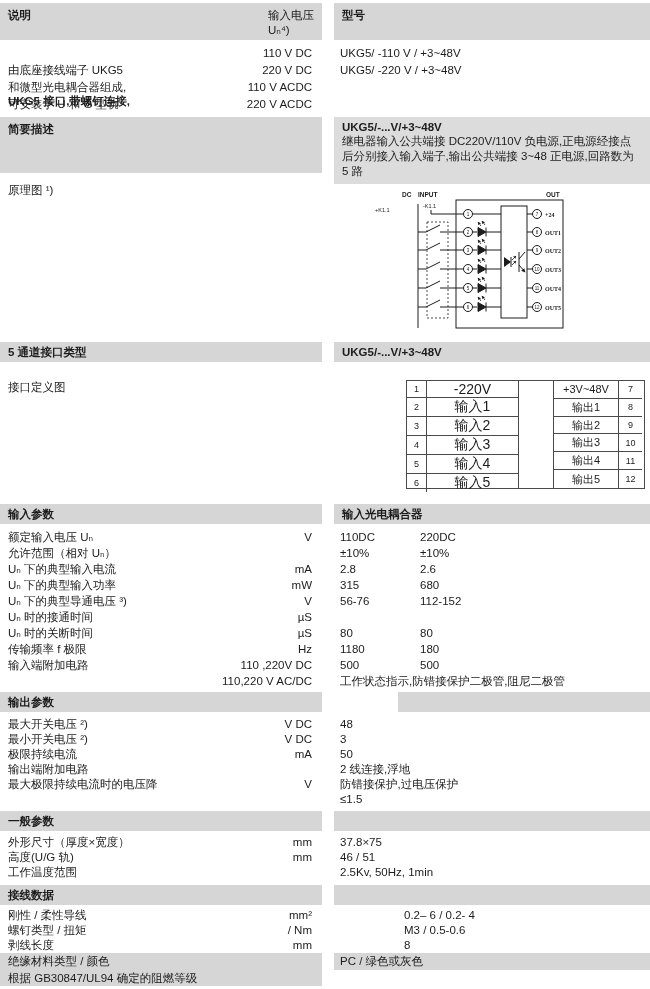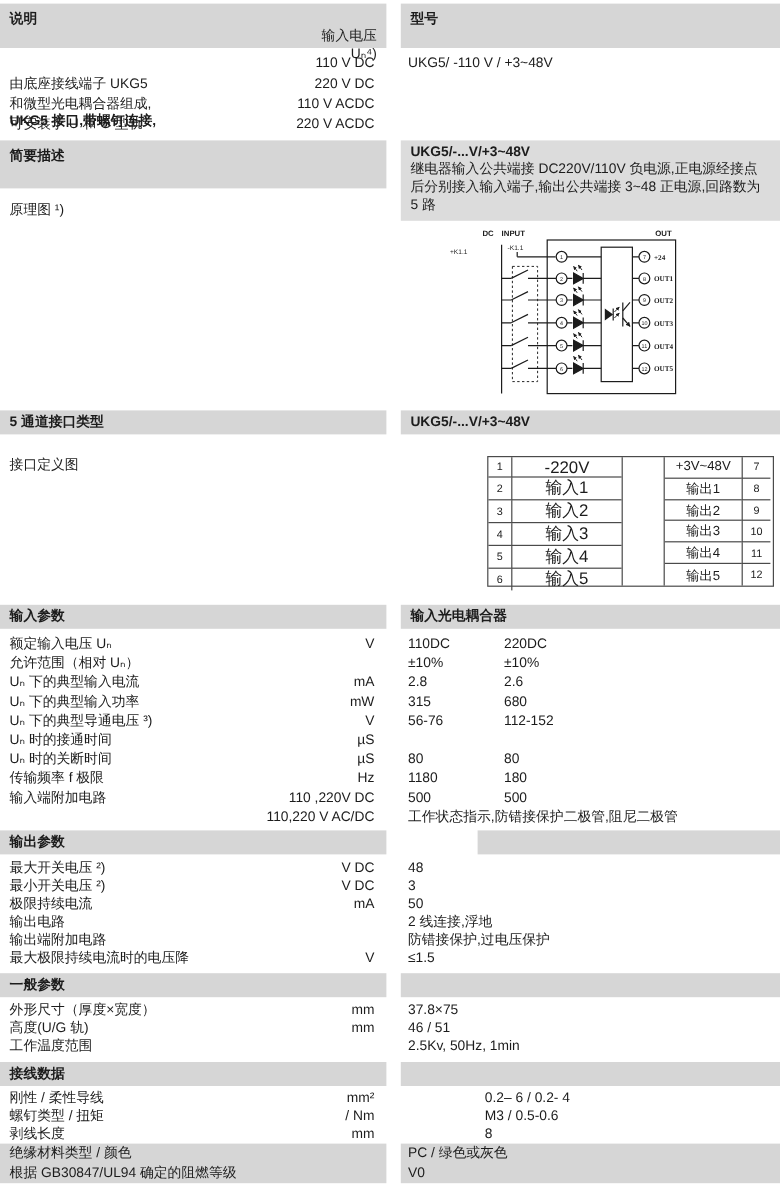--- a/index.html
+++ b/index.html
@@ -9,22 +9,22 @@
     color:#1c1c1c;font-size:11.5px;
   }
   .page{position:relative;width:650px;height:989px;padding-top:3px;box-sizing:border-box;}
   .cols{display:flex;}
   .col-l{width:322px;flex:0 0 322px;box-sizing:border-box;}
   .colgap{width:12px;flex:0 0 12px;}
   .col-r{width:316px;flex:0 0 316px;box-sizing:border-box;}
   .bar{background:#d6d6d6;font-weight:bold;box-sizing:border-box;}
   .bar-big{height:37px;padding:5px 8px 0 8px;}
   .bar-sm{height:20px;line-height:20px;padding:0 8px;}
-  .bar-brief{height:40px;padding:5px 8px 0 8px;}
-  .hdr-right{text-align:right;font-weight:normal;line-height:15px;}
+  .bar-brief{height:56px;padding:5px 8px 0 8px;}
+  .hdr-right{font-weight:normal;line-height:15px;}
   .prow{display:flex;justify-content:space-between;height:17px;line-height:17px;padding:0 10px 0 8px;}
   .prow16{height:16px;line-height:16px;}
   .prow15{height:15px;line-height:15px;}
   .pl{white-space:nowrap;}
   .pu{white-space:nowrap;text-align:right;}
   .b{font-weight:bold;margin-top:48px;}
   .model{height:17px;line-height:17px;padding-left:6px;}
   .descbox{background:#dcdcdc;padding:4px 8px 5px 8px;box-sizing:border-box;min-height:50px;}
   .descbox .t{font-weight:bold;margin-bottom:1px;}
   .descbox .d{line-height:15px;}
@@ -50,21 +50,21 @@
   .ol{font-size:6px;font-weight:bold;fill:#1c1c1c;font-family:"Liberation Serif","DejaVu Serif",serif;}
   .mt5{margin-top:5px;} .mt4{margin-top:4px;} .mt6{margin-top:6px;} .mt3{margin-top:3px;gap:32px;}
   .mt7{margin-top:18px;} .mt15{margin-top:15px;} .mt10{margin-top:10px;}
 </style>
 </head>
 <body>
 
 <div class="page">
 
   <div class="cols">
-    <div class="col-l bar bar-big cols" style="justify-content:space-between;flex-direction:column;">
+    <div class="col-l bar bar-big cols" style="justify-content:space-between;">
       <span>说明</span>
       <span class="hdr-right">
         <span>输入电压</span><br>
         <span>Uₙ⁴)</span>
       </span>
     </div>
     <div class="colgap"></div>
     <div class="col-r bar bar-big">
       <span>型号</span>
     </div>
@@ -85,20 +85,21 @@
         <span class="pu">110 V ACDC</span>
       </div>
       <div class="prow">
         <span class="pl">可安装于 U 和 G 型轨</span>
         <span class="pu">220 V ACDC</span>
       </div>
     </div>
     <div class="colgap"></div>
     <div class="col-r">
       <div class="model">UKG5/ -110 V / +3~48V</div>
+      <div class="model">UKG5/ -220 V / +3~48V</div>
     </div>
   </div>
 
   <div class="cols mt4">
     <div class="col-l">
       <div class="bar bar-brief">
         <span>简要描述</span>
       </div>
       <div class="mt10" style="padding-left:8px;">原理图 ¹)</div>
     </div>
@@ -418,24 +419,20 @@
         </div>
       <div class="prow prow15">
           <span class="pl">最小开关电压 ²)</span>
           <span class="pu">V DC</span>
         </div>
       <div class="prow prow15">
           <span class="pl">极限持续电流</span>
           <span class="pu">mA</span>
         </div>
       <div class="prow prow15">
-          <span class="pl">输出电路</span>
-          <span class="pu"></span>
-        </div>
-      <div class="prow prow15">
           <span class="pl">输出端附加电路</span>
           <span class="pu"></span>
         </div>
       <div class="prow prow15">
           <span class="pl">最大极限持续电流时的电压降</span>
           <span class="pu">V</span>
         </div>
     </div>
     <div class="colgap"></div>
     <div class="col-r">
@@ -506,17 +503,16 @@
 
   <div>
     <div class="cols">
       <div class="col-l grayrow" style="padding-left:8px;">绝缘材料类型 / 颜色</div>
       <div class="colgap"></div>
       <div class="col-r grayrow" style="padding-left:6px;">PC / 绿色或灰色</div>
     </div>
     <div class="cols">
       <div class="col-l grayrow" style="padding-left:8px;">根据 GB30847/UL94 确定的阻燃等级</div>
       <div class="colgap"></div>
-      <div class="col-r grayrow" style="padding-left:6px;">V0</div>
     </div>
   </div>
 
 </div>
 
 </body></html>

